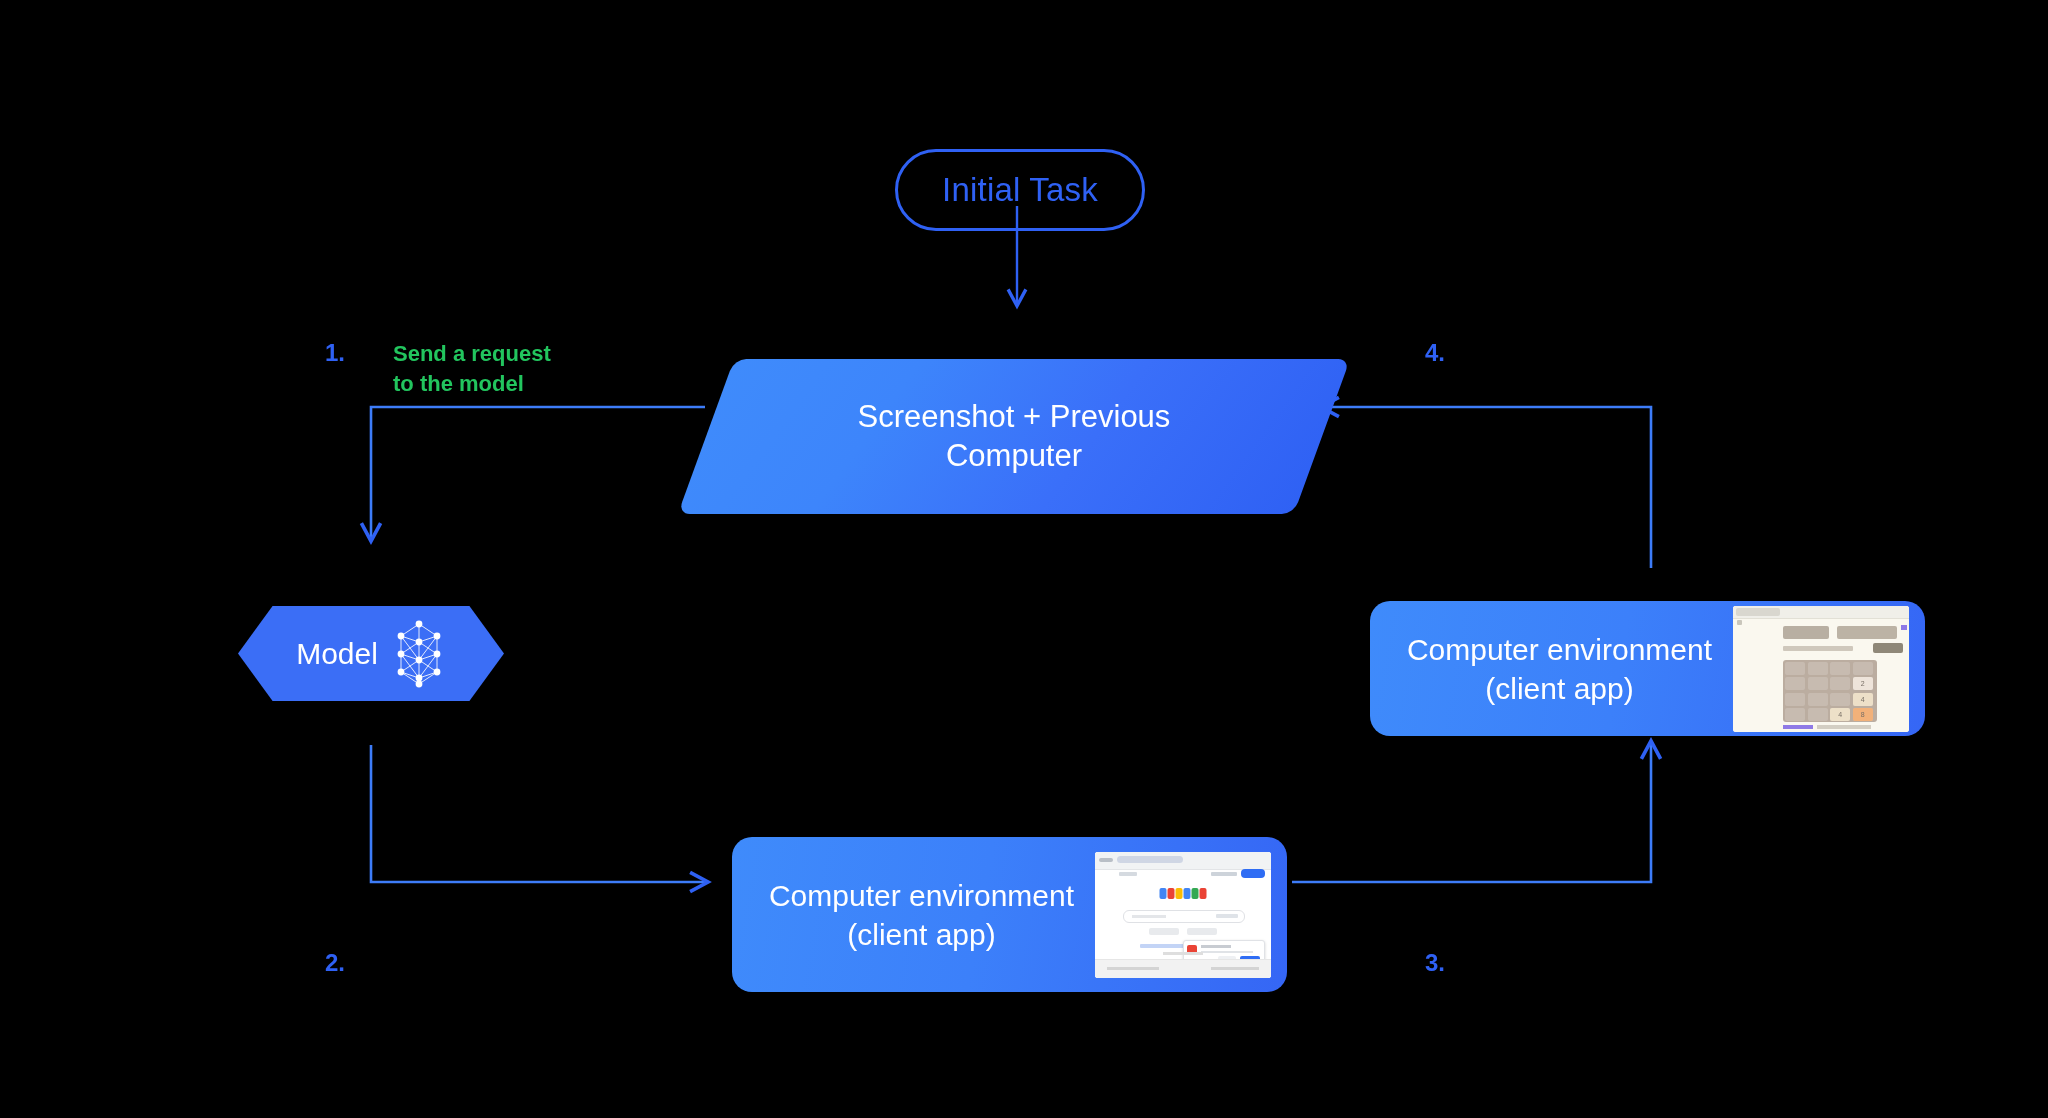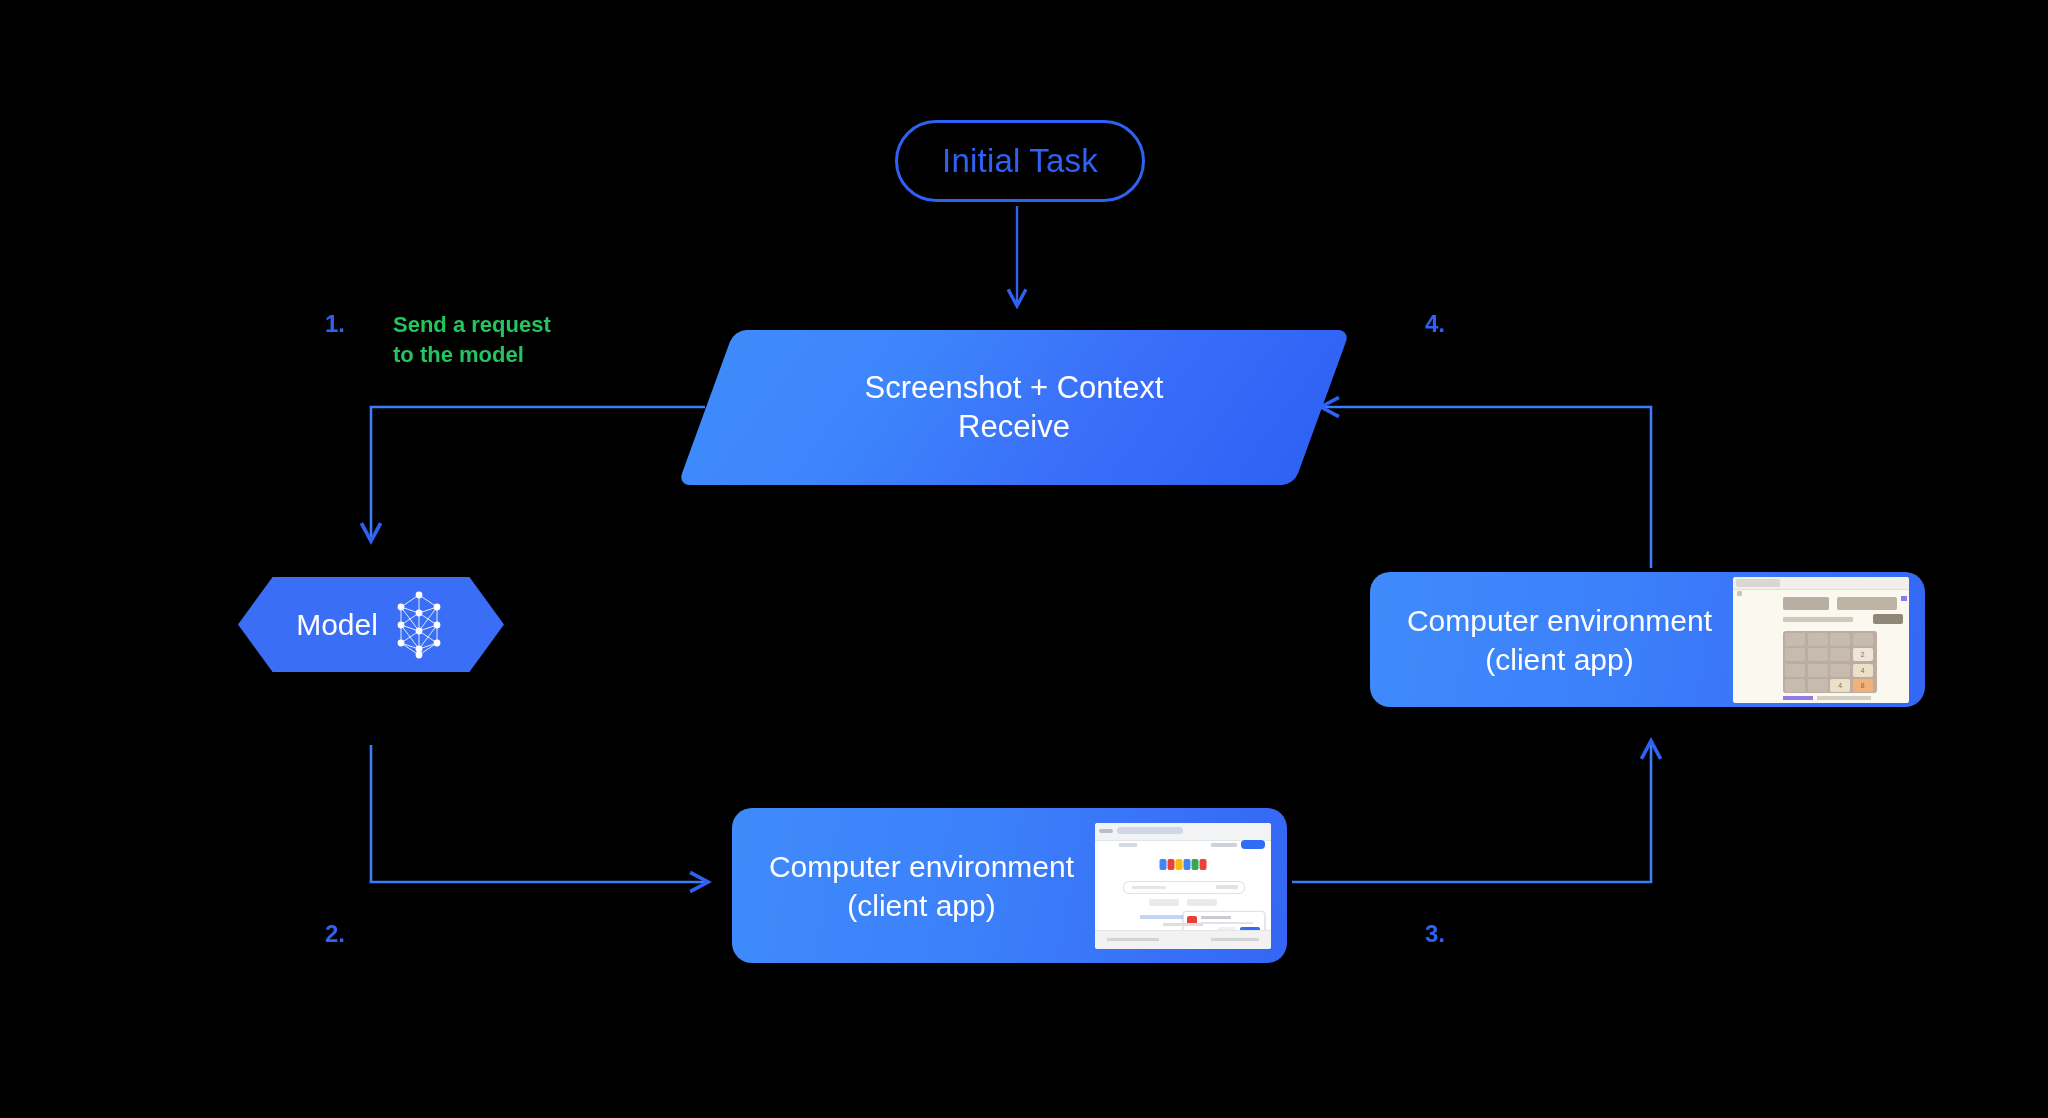--- a/index.html
+++ b/index.html
@@ -2,21 +2,21 @@
 <html><head>
 <meta charset="utf-8">
 <style>
   html,body{margin:0;padding:0;background:#000;}
   body{
     width:2048px;height:1118px;overflow:hidden;position:relative;
     font-family:"Liberation Sans","DejaVu Sans",sans-serif;
     -webkit-font-smoothing:antialiased;
   }
   .stage{position:absolute;inset:0;background:#000;}
-  .abs{position:absolute;}
+  .abs{position:absolute;margin-top:29px;}
 
   
   #initial-task{
     left:895px;top:120px;width:250px;height:82px;
     border:3px solid #2f61f4;border-radius:45px;
     display:flex;align-items:center;justify-content:center;
     box-sizing:border-box;
   }
   #initial-task .label{
     color:#2f61f4;font-size:33px;letter-spacing:.2px;white-space:nowrap;
@@ -149,22 +149,22 @@
     <path d="M1651,568 L1651,407 L1322,407" fill="none" stroke="#3d7cf8" stroke-width="2.6" marker-end="url(#ah)"></path>
   </svg>
 
   <div class="abs" id="initial-task">
     <span class="label">Initial Task</span>
   </div>
 
   <div class="abs" id="screenshot-node">
     <div class="skewbg"></div>
     <div class="txt">
-      <span>Screenshot + Context</span>
-      <span>Receive</span>
+      <span>Screenshot + Previous</span>
+      <span>Computer</span>
     </div>
   </div>
 
   <div class="abs" id="model-node">
     <div class="hexbg"></div>
     <div class="inner">
       <span class="label">Model</span>
       <svg id="nn-icon" viewBox="0 0 54 72">
         <g stroke="#ffffff" stroke-width="0.9" fill="none" opacity="0.95">
 

